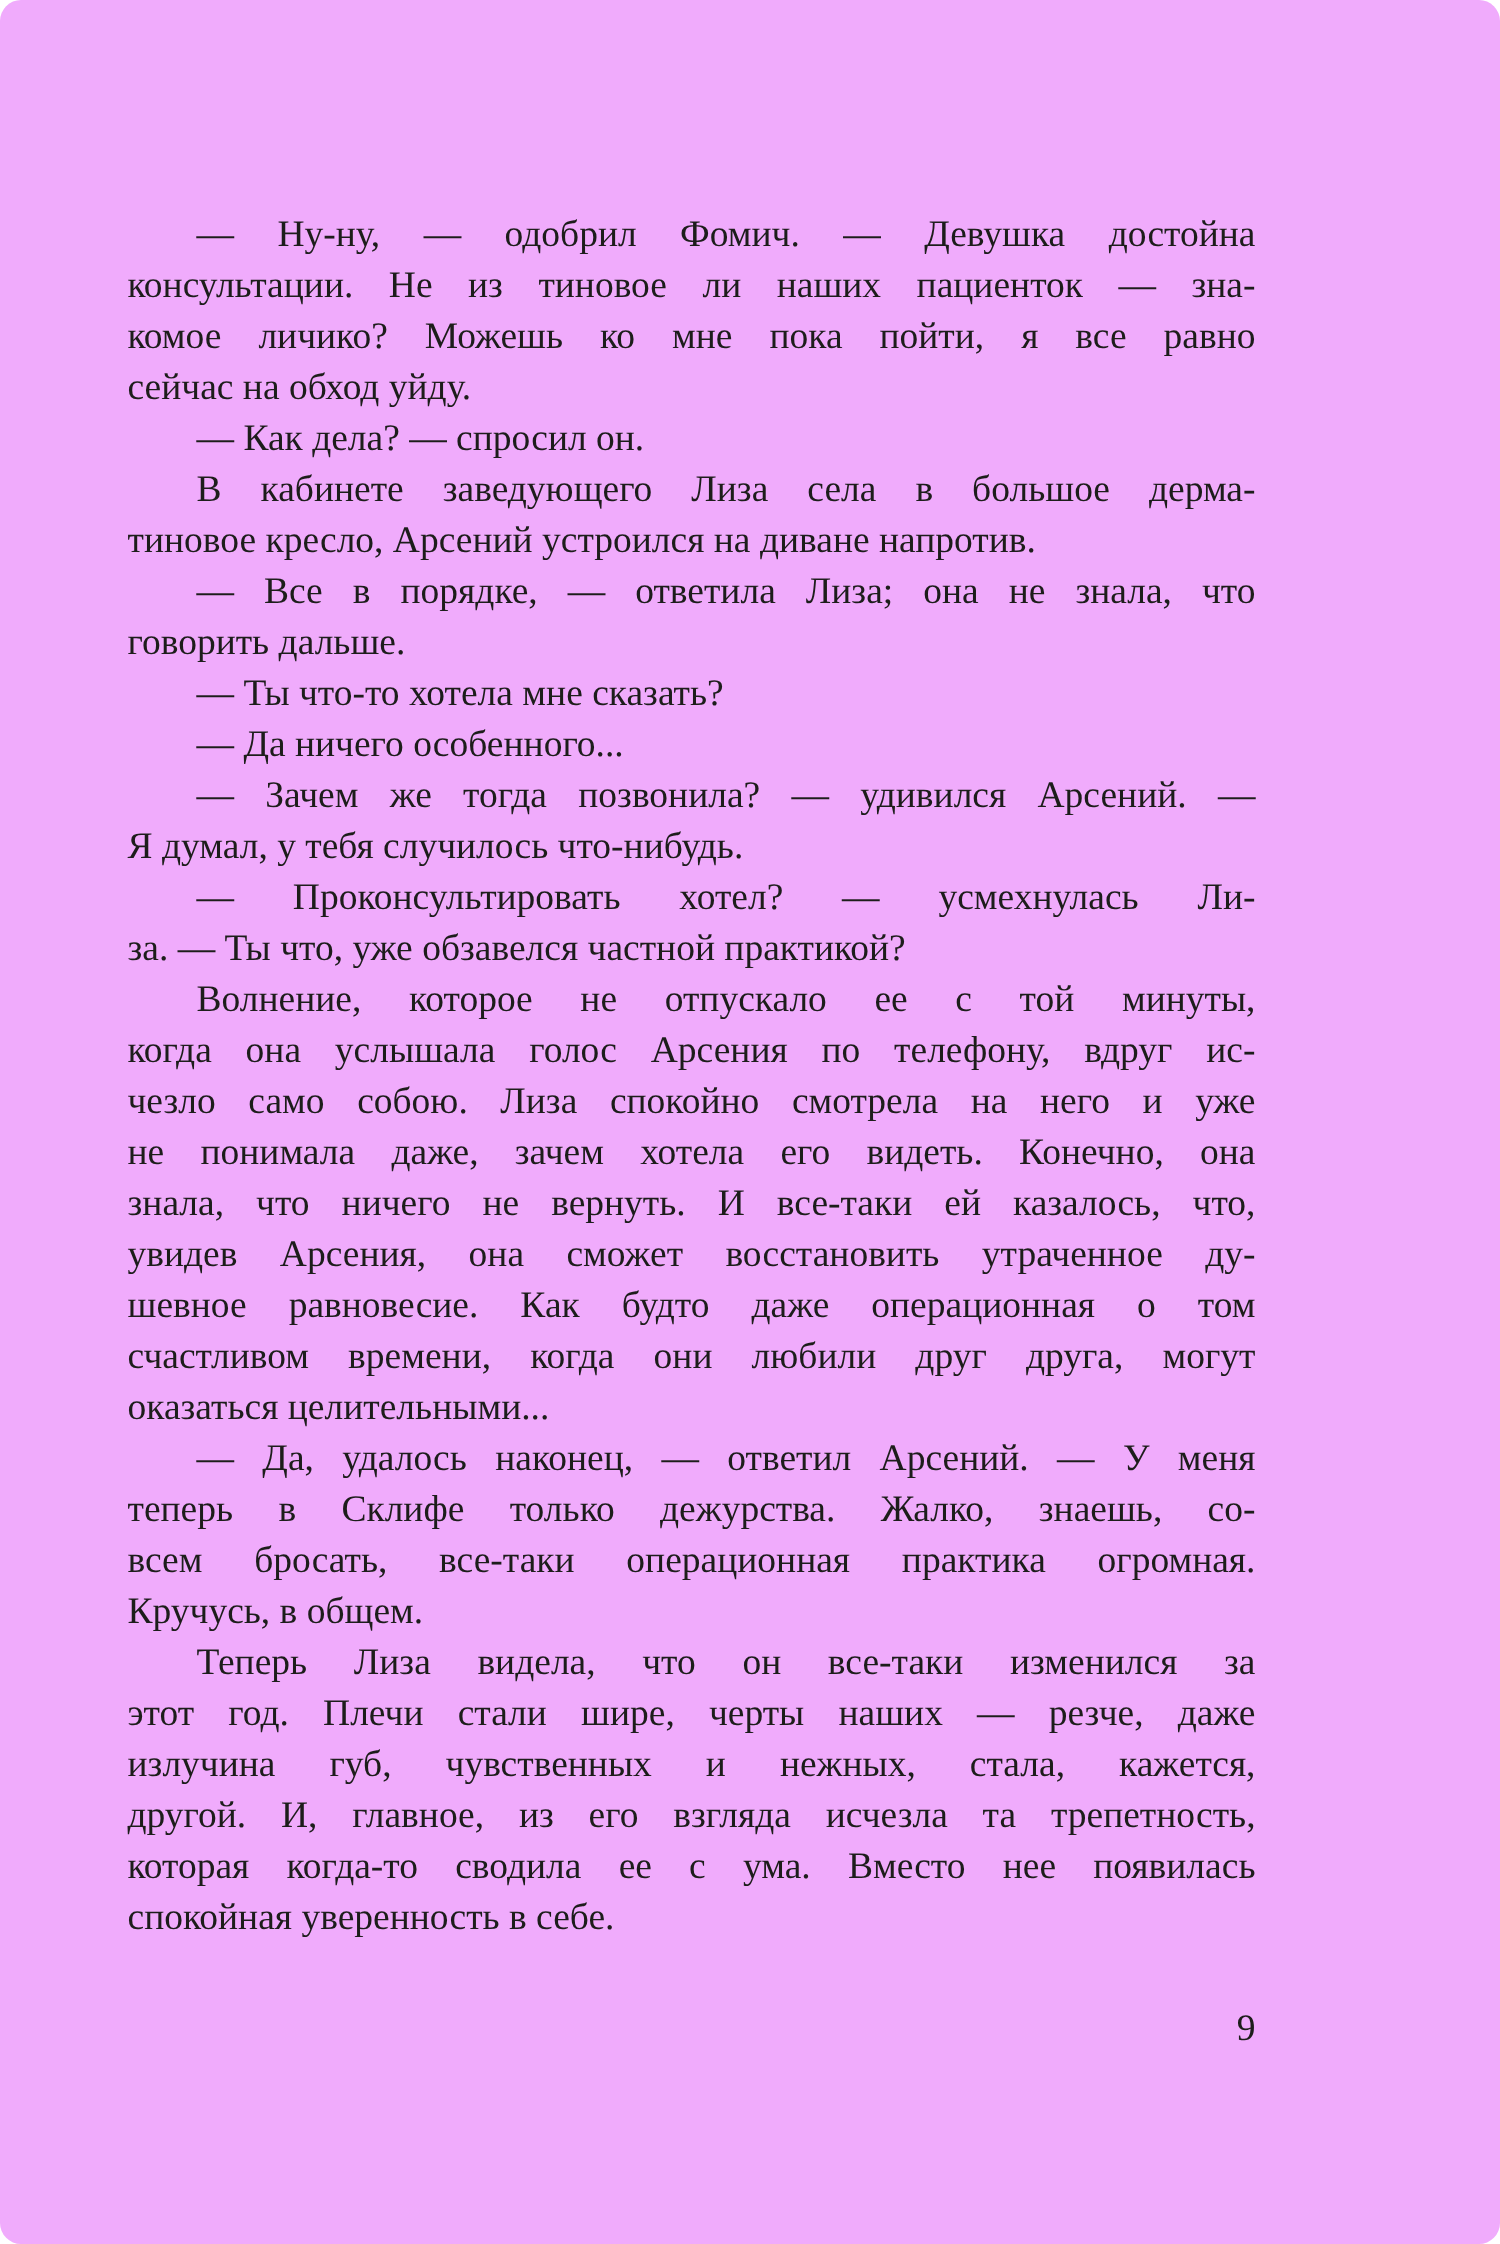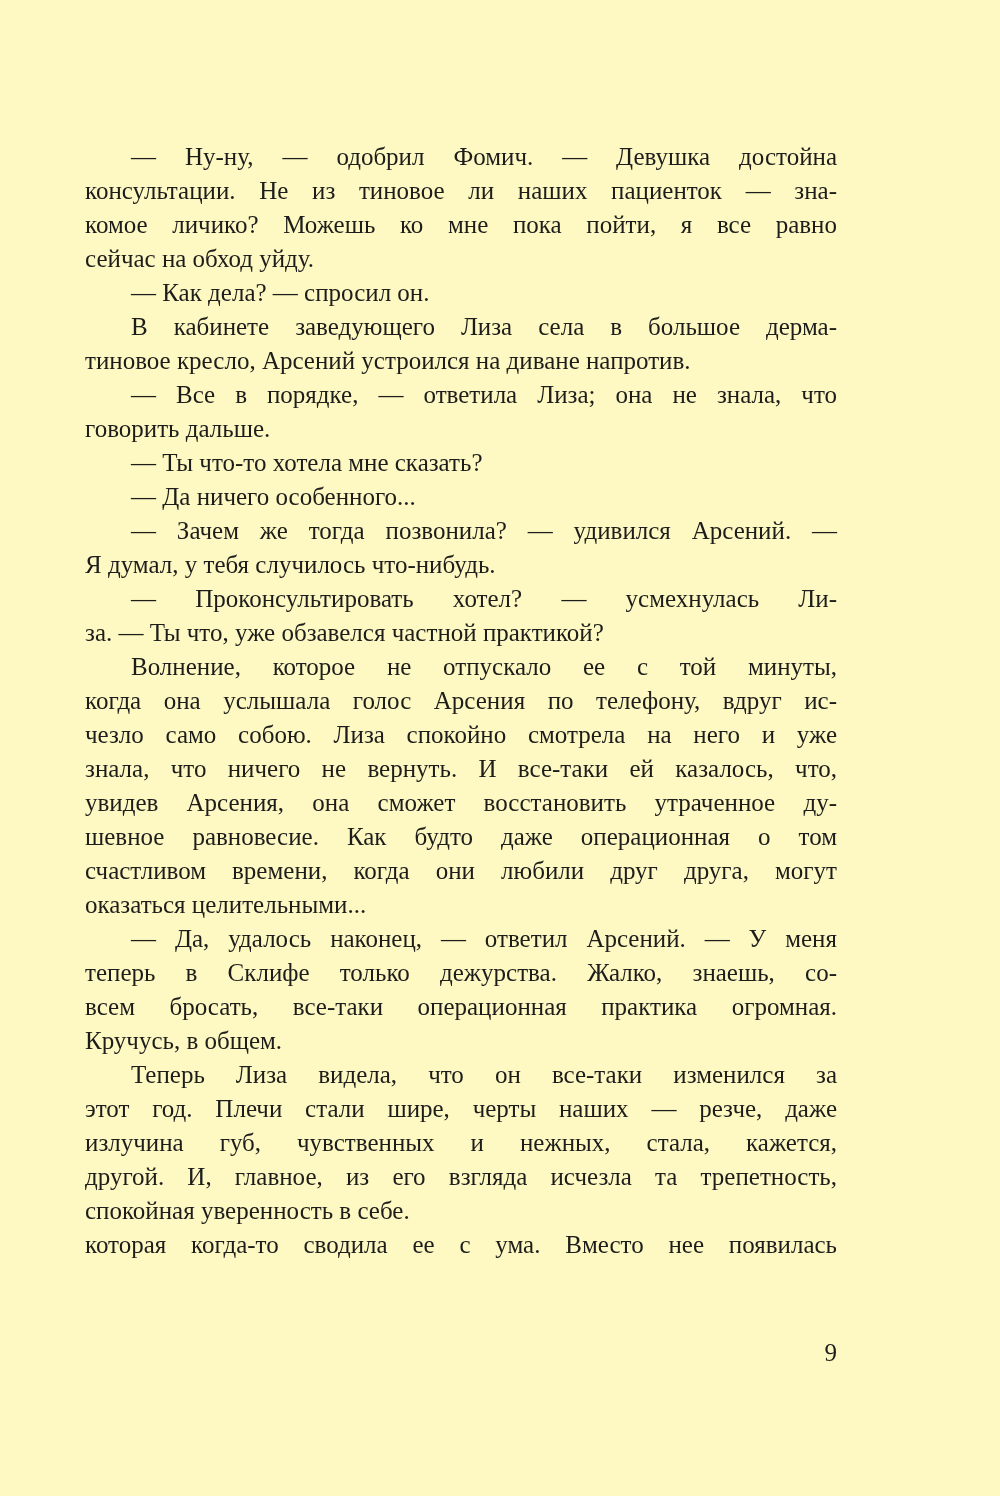--- a/index.html
+++ b/index.html
@@ -49,21 +49,21 @@
     width: 752px;
     text-align: right;
     color: #1d1d1b;
     font-size: 25px;
     line-height: 34px;
   }
 </style>
 </head>
 <body>
 
-<div class="page" style="background: #fef9c3;">
+<div class="page" style="background: #f0abfc; border-radius: 14px;">
   <div class="text-block" id="text-block" style="color: rgb(29, 29, 27);">
       <div class="paragraph">
         <div class="line first">— Ну-ну, — одобрил Фомич. — Девушка достойна</div>
         <div class="line">консультации. Не из тиновое ли наших пациенток — зна-</div>
         <div class="line">комое личико? Можешь ко мне пока пойти, я все равно</div>
         <div class="line last">сейчас на обход уйду.</div>
       </div>
       <div class="paragraph">
         <div class="line first last">— Как дела? — спросил он.</div>
       </div>
@@ -86,35 +86,36 @@
         <div class="line last">Я думал, у тебя случилось что-нибудь.</div>
       </div>
       <div class="paragraph">
         <div class="line first">— Проконсультировать хотел? — усмехнулась Ли-</div>
         <div class="line last">за. — Ты что, уже обзавелся частной практикой?</div>
       </div>
       <div class="paragraph">
         <div class="line first">Волнение, которое не отпускало ее с той минуты,</div>
         <div class="line">когда она услышала голос Арсения по телефону, вдруг ис-</div>
         <div class="line">чезло само собою. Лиза спокойно смотрела на него и уже</div>
+        <div class="line">не понимала даже, зачем хотела его видеть. Конечно, она</div>
         <div class="line">знала, что ничего не вернуть. И все-таки ей казалось, что,</div>
         <div class="line">увидев Арсения, она сможет восстановить утраченное ду-</div>
         <div class="line">шевное равновесие. Как будто даже операционная о том</div>
         <div class="line">счастливом времени, когда они любили друг друга, могут</div>
         <div class="line last">оказаться целительными...</div>
       </div>
       <div class="paragraph">
         <div class="line first">— Да, удалось наконец, — ответил Арсений. — У меня</div>
         <div class="line">теперь в Склифе только дежурства. Жалко, знаешь, со-</div>
         <div class="line">всем бросать, все-таки операционная практика огромная.</div>
         <div class="line last">Кручусь, в общем.</div>
       </div>
       <div class="paragraph">
         <div class="line first">Теперь Лиза видела, что он все-таки изменился за</div>
         <div class="line">этот год. Плечи стали шире, черты наших — резче, даже</div>
         <div class="line">излучина губ, чувственных и нежных, стала, кажется,</div>
         <div class="line">другой. И, главное, из его взгляда исчезла та трепетность,</div>
+        <div class="line">которая когда-то сводила ее с ума. Вместо нее появилась</div>
         <div class="line last">спокойная уверенность в себе.</div>
-        <div class="line">которая когда-то сводила ее с ума. Вместо нее появилась</div>
       </div>
     </div>
   <div class="page-number" style="color: rgb(29, 29, 27);">9</div>
 </div>
 
 </body></html>

